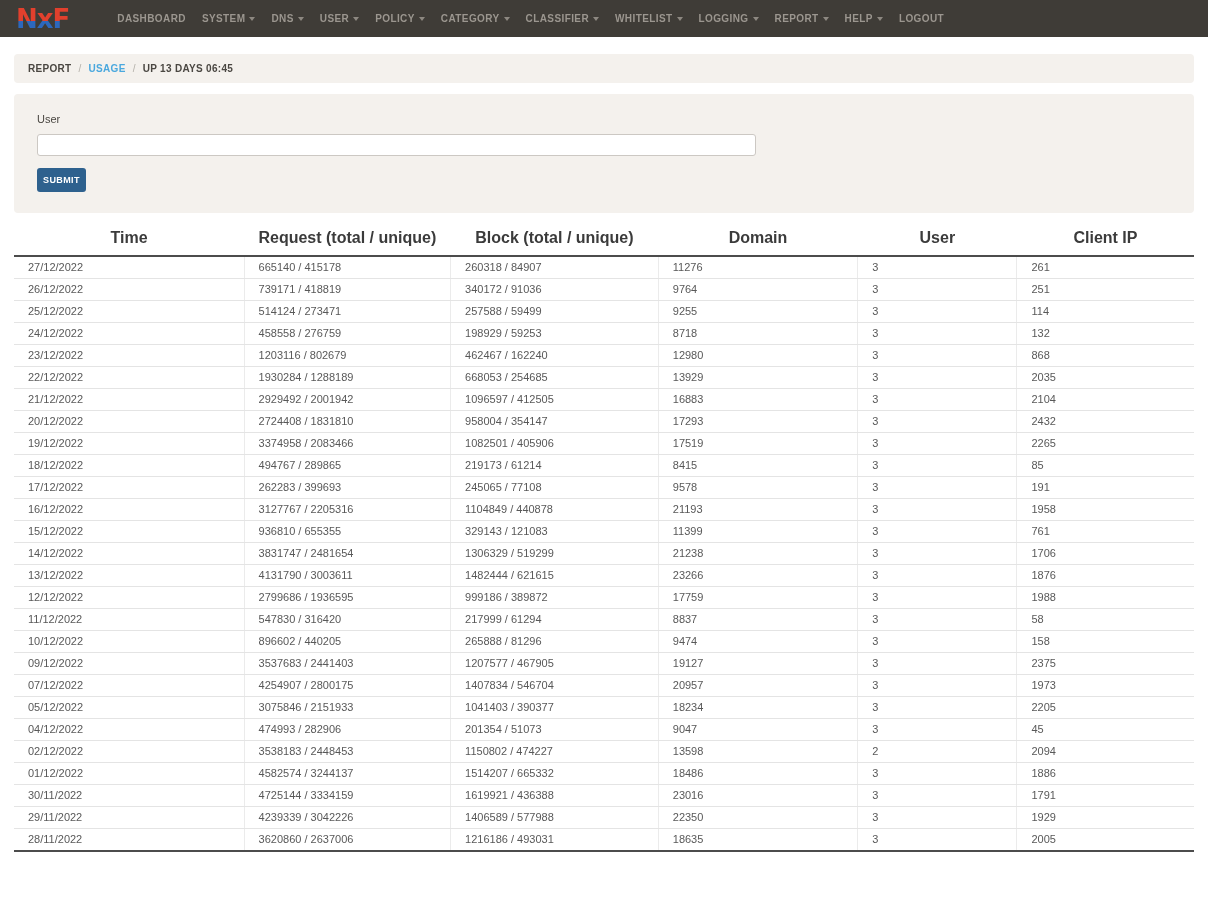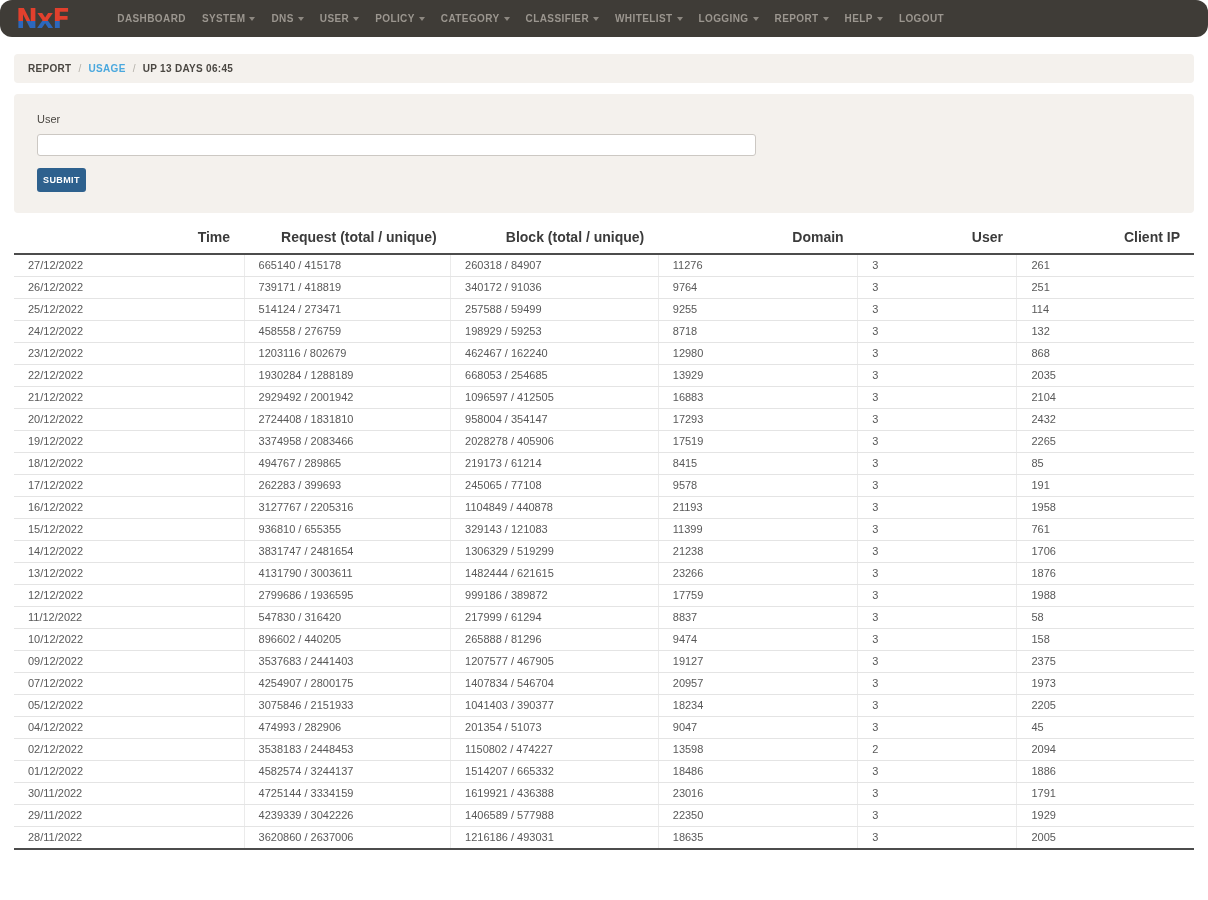--- a/index.html
+++ b/index.html
@@ -1,21 +1,21 @@
 <!DOCTYPE html>
 <html><head>
 <meta charset="utf-8">
 <style>
   * { box-sizing: border-box; }
   html, body { margin: 0; padding: 0; background: #ffffff; width: 1208px;
     font-family: "Liberation Sans", sans-serif; }
 
   
   .navbar { background: #3f3c37; height: 37px; display: flex; align-items: center;
-    padding: 0 16px; width: 100%; border-radius: 12px; }
+    padding: 0 16px; width: 100%; }
   .logo { font-family: "DejaVu Sans", sans-serif; font-weight: bold; font-size: 26px;
     letter-spacing: -1px; line-height: 1;
     background: linear-gradient(180deg, #e2402d 0%, #e2402d 56%, #2d68bd 56%, #2d68bd 100%);
     -webkit-background-clip: text; background-clip: text; color: transparent;
     margin-right: 40px; }
   .nav-items { display: flex; align-items: center; height: 100%; }
   .nav-item { color: #9b968f; font-size: 10px; font-weight: bold; letter-spacing: .4px;
     text-decoration: none; padding: 0 8px; display: flex; align-items: center; gap: 4px;
     text-transform: uppercase; height: 100%; cursor: pointer; }
   .caret { width: 0; height: 0; border-left: 3px solid transparent;
@@ -36,21 +36,21 @@
   .user-input { width: 63.4%; height: 22px; border: 1px solid #ccc8c3; border-radius: 3px;
     background: #fff; padding: 0 8px; font-size: 12px; display: block; outline: none;
     font-family: "Liberation Sans", sans-serif; }
   .submit-btn { margin-top: 12px; background: #2e618e; color: #fff; border: none;
     border-radius: 3px; font-size: 9px; font-weight: bold; letter-spacing: .4px;
     padding: 7px 6px; cursor: pointer; font-family: "Liberation Sans", sans-serif; }
 
   
   .table-wrap { margin: 10px 14px 0; }
   table.usage-table { width: 100%; border-collapse: collapse; table-layout: fixed; }
-  .usage-table th { text-align: right; font-size: 14px; color: #3b3b3b;
+  .usage-table th { text-align: center; font-size: 16px; color: #3b3b3b;
     padding: 6px 14px 8px; border-bottom: 2px solid #4c4c4c; font-weight: bold; }
   .usage-table td { font-size: 11px; color: #585858; padding: 4px 14px 5px;
     border-bottom: 1px solid #e4e4e4; border-left: 1px solid #ebebeb;
     overflow: hidden; white-space: nowrap; }
   .usage-table td:first-child { border-left: none; }
   .usage-table tbody tr:last-child td { border-bottom: 2px solid #4c4c4c; }
   .usage-table th:nth-child(1) { width: 19.5%; }
   .usage-table th:nth-child(2) { width: 17.5%; }
   .usage-table th:nth-child(3) { width: 17.6%; }
   .usage-table th:nth-child(4) { width: 16.9%; }
@@ -199,21 +199,21 @@
           <td>20/12/2022</td>
           <td>2724408 / 1831810</td>
           <td>958004 / 354147</td>
           <td>17293</td>
           <td>3</td>
           <td>2432</td>
         </tr>
         <tr>
           <td>19/12/2022</td>
           <td>3374958 / 2083466</td>
-          <td>2028278 / 405906</td>
+          <td>1082501 / 405906</td>
           <td>17519</td>
           <td>3</td>
           <td>2265</td>
         </tr>
         <tr>
           <td>18/12/2022</td>
           <td>494767 / 289865</td>
           <td>219173 / 61214</td>
           <td>8415</td>
           <td>3</td>

